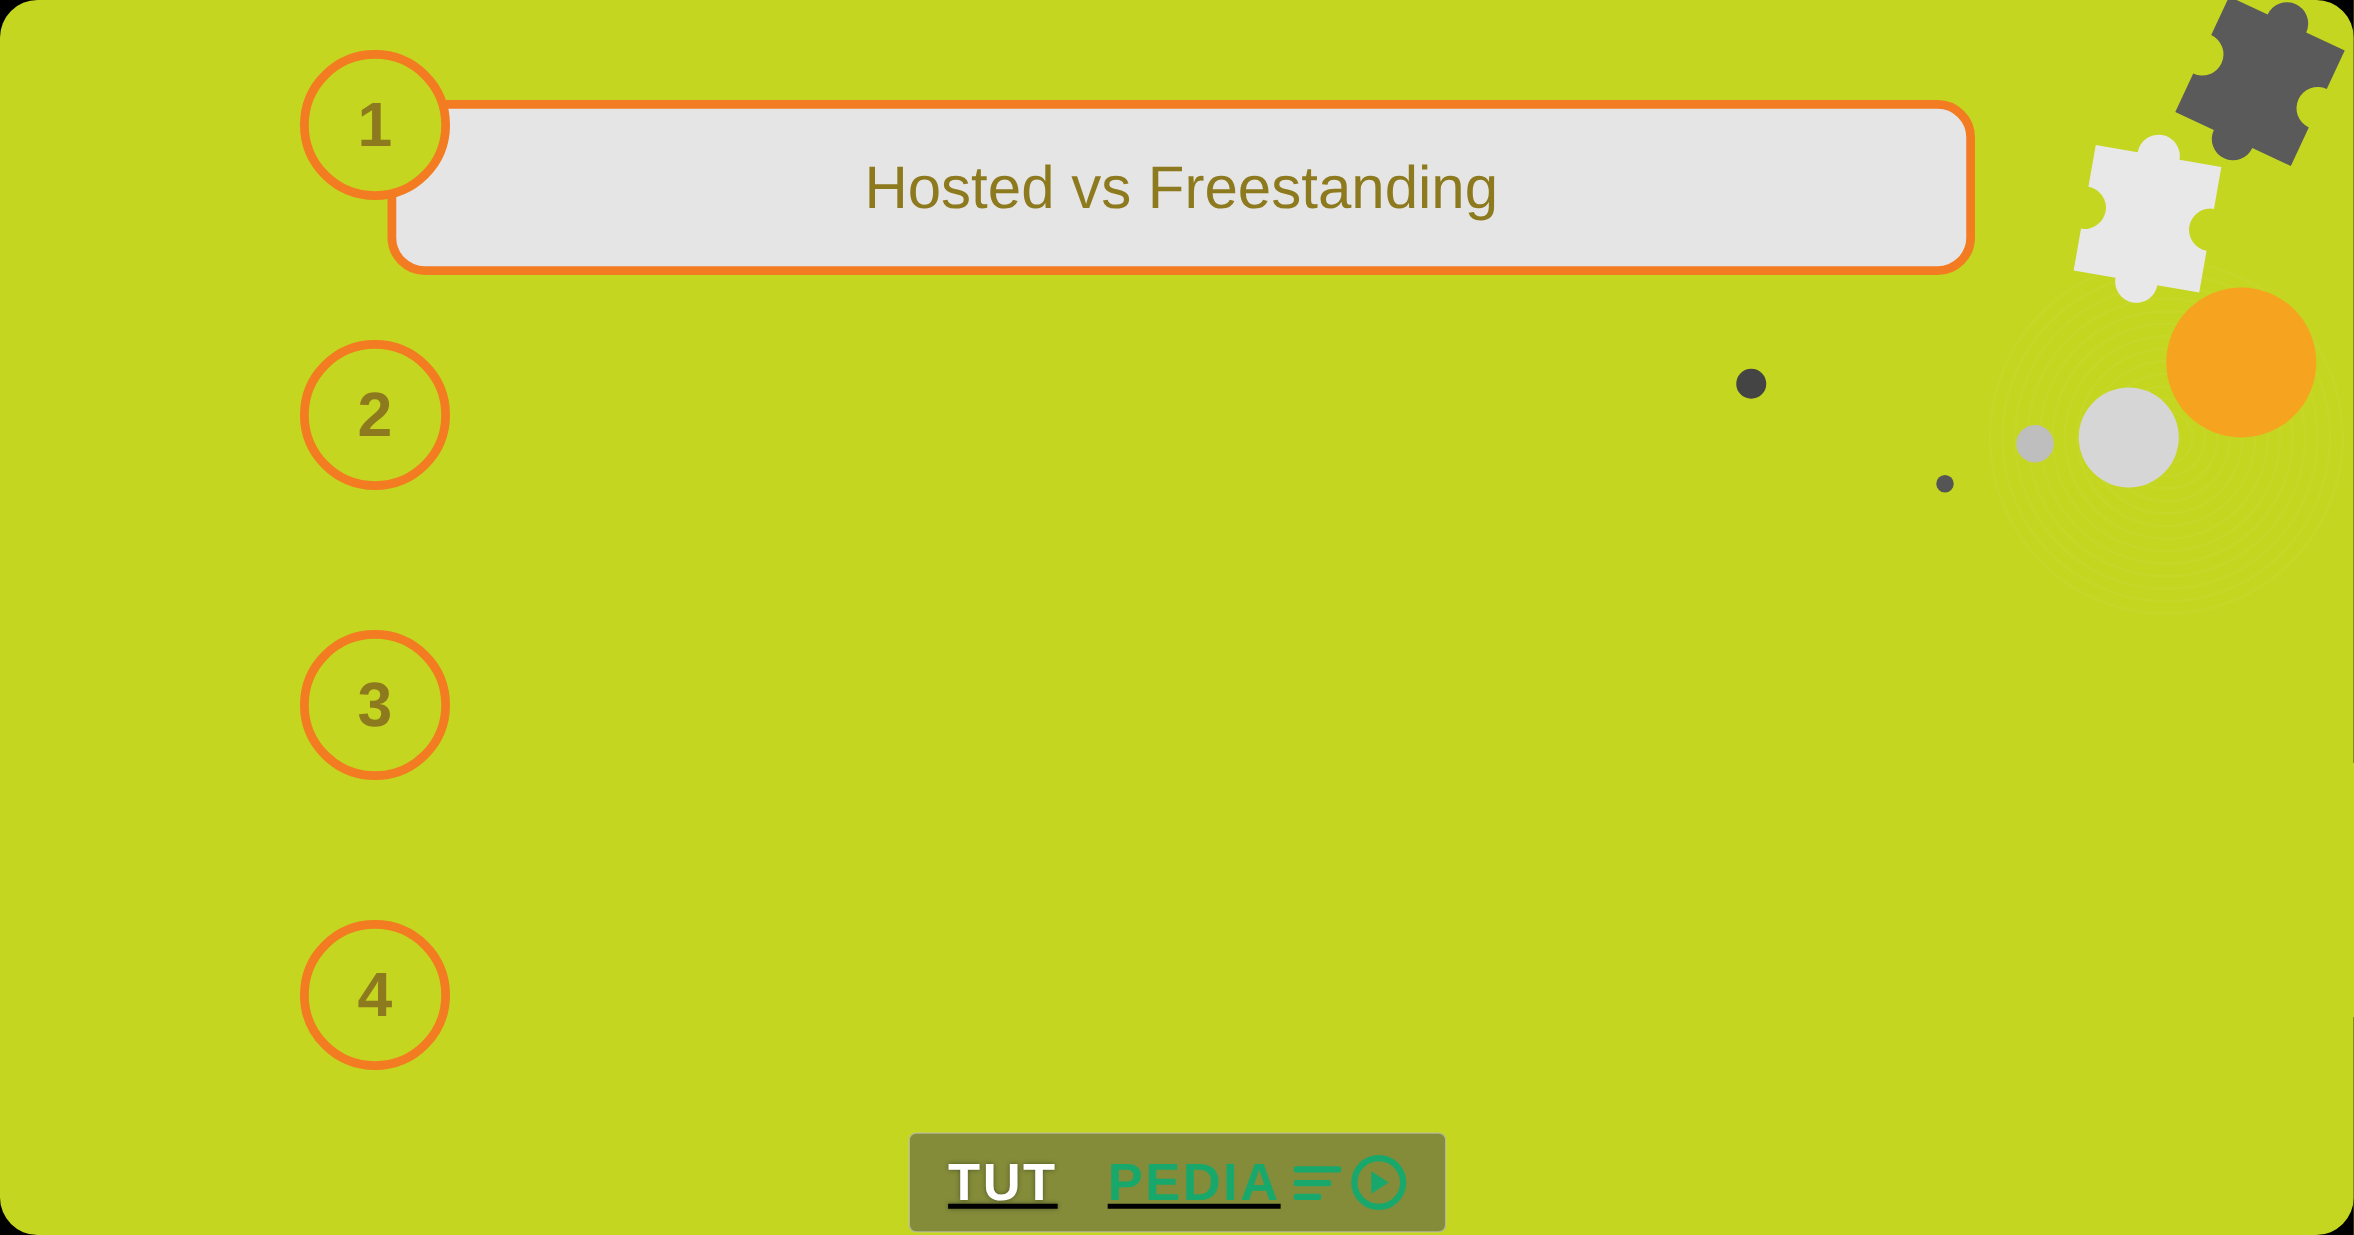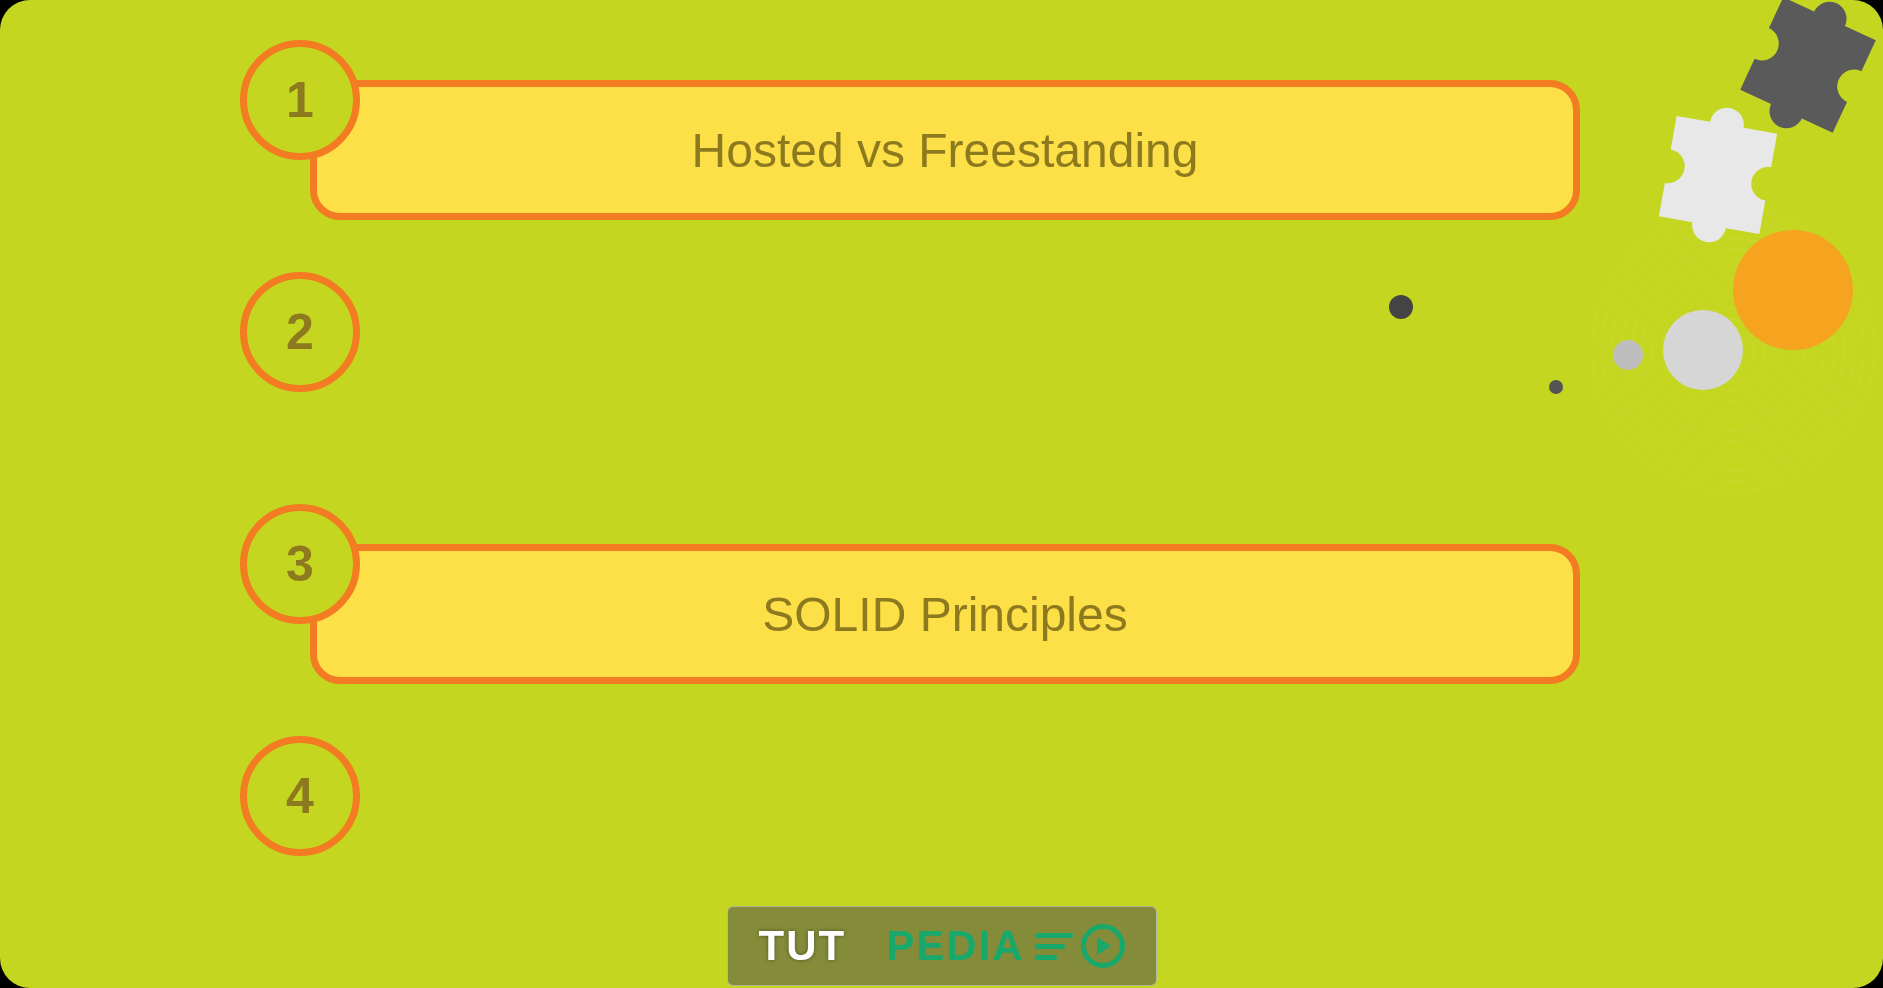--- a/index.html
+++ b/index.html
@@ -119,21 +119,21 @@
     font-weight: 700;
     color: #8e7a1e;
     z-index: 2;
   }
   .bar {
     position: absolute;
     left: 70px;
     top: 40px;
     right: 0;
     height: 140px;
-    background: #fde047;
+    background: #e5e5e5;
     border: 7px solid #f37b21;
     border-radius: 30px;
     display: flex;
     align-items: center;
     justify-content: center;
     font-size: 48px;
     color: #8e7a1e;
     z-index: 1;
   }
 
@@ -145,20 +145,21 @@
     width: 430px;
     height: 80px;
     background: rgba(80,80,80,0.55);
     border: 1px solid rgba(200,200,200,0.7);
     border-radius: 6px;
     display: flex;
     align-items: center;
     justify-content: center;
     gap: 4px;
     z-index: 10;
+    text-decoration: underline;
   }
   .logo-tut {
     color: #fff;
     font-size: 42px;
     font-weight: 800;
     letter-spacing: 2px;
     text-shadow: 0 0 4px rgba(0,0,0,0.4);
   }
   .logo-pedia {
     color: #19a86b;
@@ -223,21 +224,20 @@
   <div class="list">
     <div class="item">
       <div class="badge">1</div>
       <div class="bar">Hosted vs Freestanding</div>
     </div>
     <div class="item">
       <div class="badge">2</div>
     </div>
     <div class="item">
       <div class="badge">3</div>
-      <div class="bar">SOLID Principles</div>
     </div>
     <div class="item">
       <div class="badge">4</div>
     </div>
   </div>
 
   <div class="logo-box">
     <span class="logo-tut">TUT</span>
     <span class="logo-pedia">PEDIA</span>
     <span class="logo-lines">

